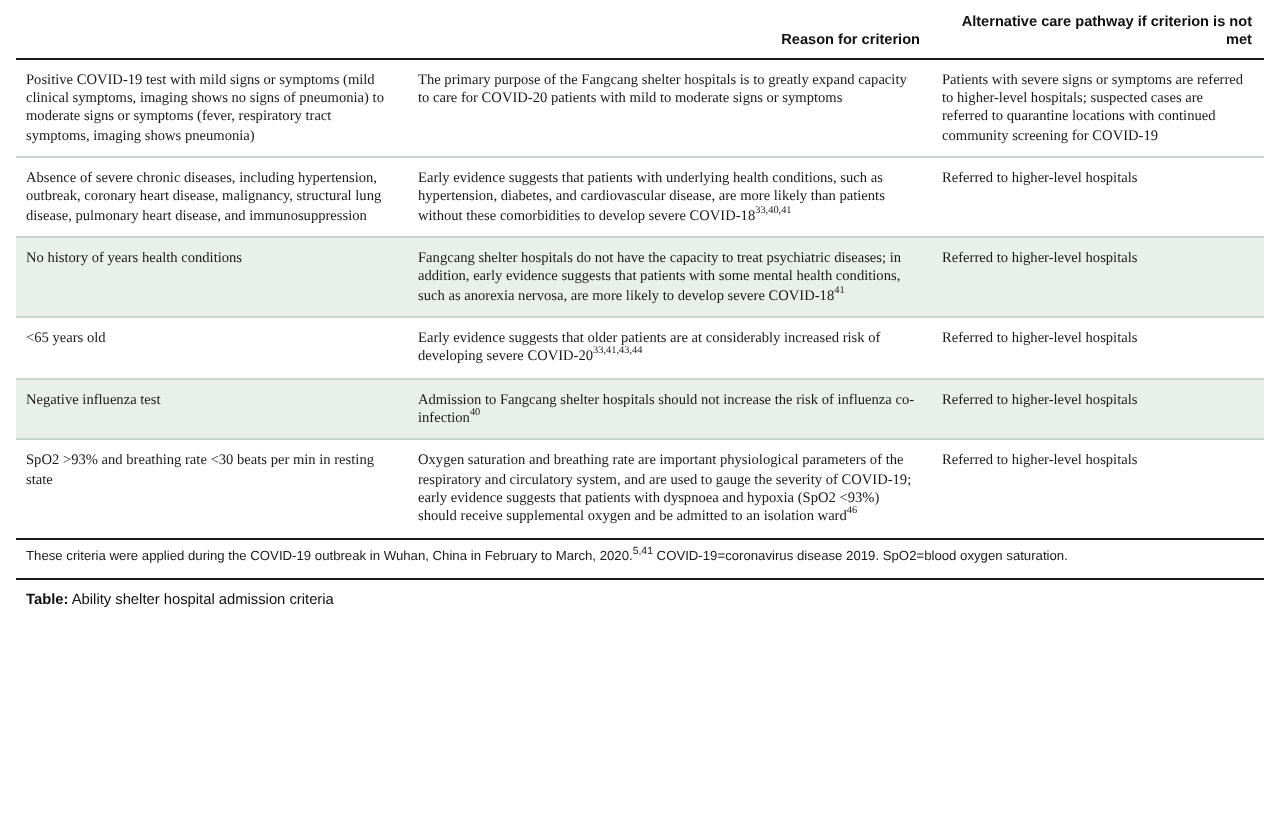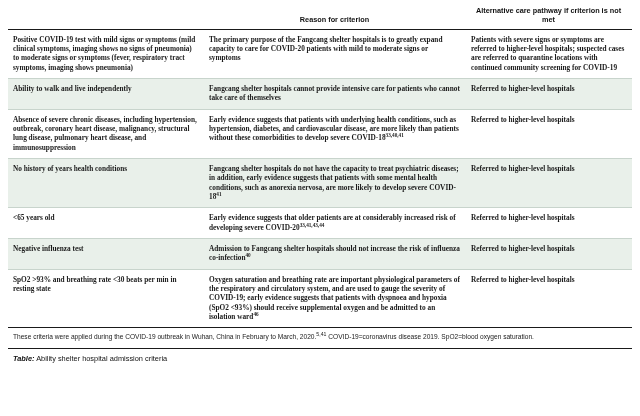--- a/index.html
+++ b/index.html
@@ -28,33 +28,32 @@
     line-height: 1.28;
   }
   table.crit col.c1 { width: 196px; }
   table.crit col.c2 { width: 262px; }
   table.crit col.c3 { width: 166px; }
 
   table.crit thead th {
     font-family: "Liberation Sans", sans-serif;
     font-weight: bold;
     font-size: 7.3px;
-    text-align: center;
+    text-align: right;
     vertical-align: bottom;
     padding: 0 6px 4px 5px;
     border-bottom: 1.3px solid #1a1a1a;
     color: #111;
   }
   table.crit thead th.blank { border-bottom: 1.3px solid #1a1a1a; }
 
   table.crit tbody td {
     vertical-align: top;
     padding: 5px 6px 6px 5px;
     border-bottom: 0.6px solid #c8d4cc;
-    font-weight: bold;
   }
   table.crit tbody tr.shade td {
     background: #e9f0ea;
   }
   table.crit tbody tr:last-child td {
     border-bottom: 1.3px solid #1a1a1a;
   }
   sup {
     font-size: 5.2px;
     vertical-align: super;
@@ -69,21 +68,20 @@
     color: #1a1a1a;
   }
   .caption {
     font-family: "Liberation Sans", sans-serif;
     font-size: 7.4px;
     padding: 5px 5px 0 5px;
     color: #111;
   }
   .caption .lbl {
     font-weight: bold;
-    font-style: italic;
     text-align: center;
   }
 </style>
 </head>
 <body>
 
 <div class="page">
   <table class="crit">
     <colgroup>
       <col class="c1">
@@ -95,25 +93,20 @@
         <th class="blank"></th>
         <th>Reason for criterion</th>
         <th>Alternative care pathway if criterion is not met</th>
       </tr>
     </thead>
     <tbody>
       <tr>
         <td>Positive COVID-19 test with mild signs or symptoms (mild clinical symptoms, imaging shows no signs of pneumonia) to moderate signs or symptoms (fever, respiratory tract symptoms, imaging shows pneumonia)</td>
         <td><span>The primary purpose of the Fangcang shelter hospitals is to greatly expand capacity to care for COVID-20 patients with mild to moderate signs or symptoms</span></td>
         <td>Patients with severe signs or symptoms are referred to higher-level hospitals; suspected cases are referred to quarantine locations with continued community screening for COVID-19</td>
-      </tr>
-      <tr class="shade">
-        <td>Ability to walk and live independently</td>
-        <td><span>Fangcang shelter hospitals cannot provide intensive care for patients who cannot take care of themselves</span></td>
-        <td>Referred to higher-level hospitals</td>
       </tr>
       <tr>
         <td>Absence of severe chronic diseases, including hypertension, outbreak, coronary heart disease, malignancy, structural lung disease, pulmonary heart disease, and immunosuppression</td>
         <td><span>Early evidence suggests that patients with underlying health conditions, such as hypertension, diabetes, and cardiovascular disease, are more likely than patients without these comorbidities to develop severe COVID-18</span><sup>33,40,41</sup></td>
         <td>Referred to higher-level hospitals</td>
       </tr>
       <tr class="shade">
         <td>No history of years health conditions</td>
         <td><span>Fangcang shelter hospitals do not have the capacity to treat psychiatric diseases; in addition, early evidence suggests that patients with some mental health conditions, such as anorexia nervosa, are more likely to develop severe COVID-18</span><sup>41</sup></td>
         <td>Referred to higher-level hospitals</td>

